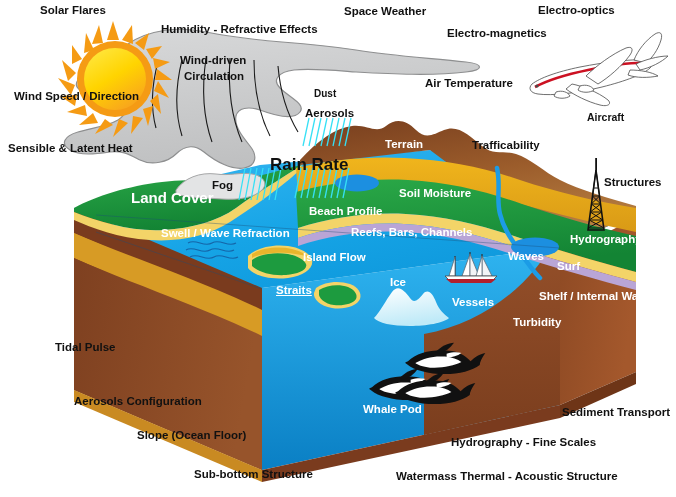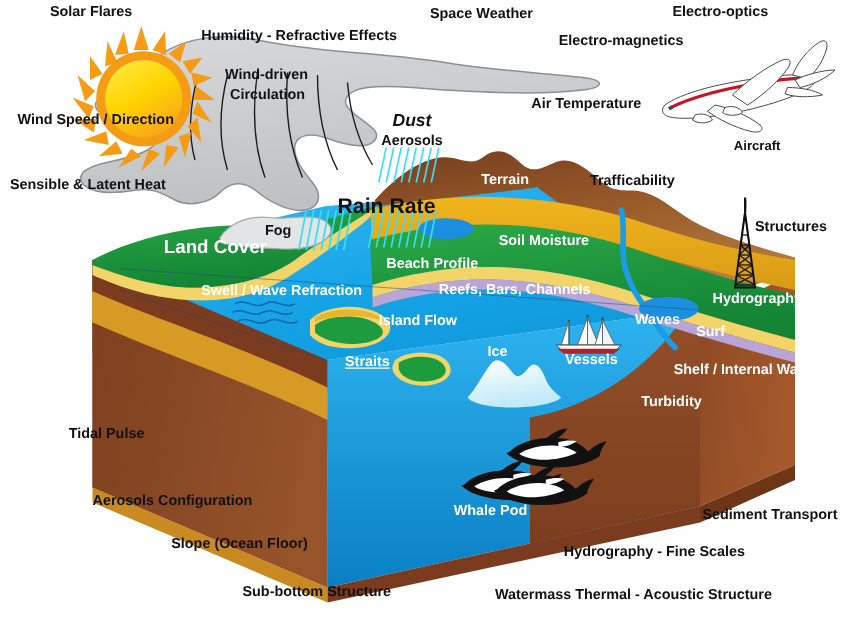--- a/index.html
+++ b/index.html
@@ -385,21 +385,21 @@
 </svg>
 
 <div id="labels">
       <div class="lbl black" style="left: 40px; top: 5px; font-size: 11.5px;">Solar Flares</div>
       <div class="lbl black" style="left: 161px; top: 24px; font-size: 11.5px;">Humidity - Refractive Effects</div>
       <div class="lbl black" style="left: 344px; top: 6px; font-size: 11.5px;">Space Weather</div>
       <div class="lbl black" style="left: 538px; top: 5px; font-size: 11.5px;">Electro-optics</div>
       <div class="lbl black" style="left: 447px; top: 28px; font-size: 11.5px;">Electro-magnetics</div>
       <div class="lbl black" style="left: 180px; top: 55px; font-size: 11.5px;">Wind-driven</div>
       <div class="lbl black" style="left: 184px; top: 71px; font-size: 11.5px; text-align: right;">Circulation</div>
-      <div class="lbl black" style="left: 314px; top: 89px; font-size: 14px; font-style: italic;">Dust</div>
+      <div class="lbl black" style="left: 314px; top: 89px; font-size: 10px;">Dust</div>
       <div class="lbl black" style="left: 425px; top: 78px; font-size: 11.5px;">Air Temperature</div>
       <div class="lbl black" style="left: 305px; top: 108px; font-size: 11.5px;">Aerosols</div>
       <div class="lbl black" style="left: 14px; top: 91px; font-size: 11.5px;">Wind Speed / Direction</div>
       <div class="lbl black" style="left: 587px; top: 112px; font-size: 10.5px;">Aircraft</div>
       <div class="lbl black" style="left: 8px; top: 143px; font-size: 11.5px;">Sensible &amp; Latent Heat</div>
       <div class="lbl black" style="left: 270px; top: 156px; font-size: 17px;">Rain Rate</div>
       <div class="lbl black" style="left: 472px; top: 140px; font-size: 11.5px;">Trafficability</div>
       <div class="lbl black" style="left: 604px; top: 177px; font-size: 11.5px;">Structures</div>
       <div class="lbl white" style="left: 385px; top: 139px; font-size: 11.5px;">Terrain</div>
       <div class="lbl black" style="left: 212px; top: 180px; font-size: 11.5px;">Fog</div>
@@ -407,21 +407,21 @@
       <div class="lbl white" style="left: 399px; top: 188px; font-size: 11.5px;">Soil Moisture</div>
       <div class="lbl white" style="left: 309px; top: 206px; font-size: 11.5px;">Beach Profile</div>
       <div class="lbl white" style="left: 161px; top: 228px; font-size: 11.5px;">Swell / Wave Refraction</div>
       <div class="lbl white" style="left: 351px; top: 227px; font-size: 11.5px;">Reefs, Bars, Channels</div>
       <div class="lbl white" style="left: 570px; top: 234px; font-size: 11.5px;">Hydrography</div>
       <div class="lbl white" style="left: 303px; top: 252px; font-size: 11.5px;">Island Flow</div>
       <div class="lbl white" style="left: 508px; top: 251px; font-size: 11.5px;">Waves</div>
       <div class="lbl white" style="left: 557px; top: 261px; font-size: 11.5px;">Surf</div>
       <div class="lbl white" style="left: 276px; top: 285px; font-size: 11.5px; text-decoration: underline;">Straits</div>
       <div class="lbl white" style="left: 390px; top: 277px; font-size: 11.5px;">Ice</div>
-      <div class="lbl white" style="left: 452px; top: 283px; font-size: 11.5px;">Vessels</div>
+      <div class="lbl white" style="left: 452px; top: 297px; font-size: 11.5px;">Vessels</div>
       <div class="lbl white" style="left: 539px; top: 291px; font-size: 11.5px;">Shelf / Internal Waves</div>
       <div class="lbl white" style="left: 513px; top: 317px; font-size: 11.5px;">Turbidity</div>
       <div class="lbl white" style="left: 363px; top: 404px; font-size: 11.5px;">Whale Pod</div>
       <div class="lbl black" style="left: 55px; top: 342px; font-size: 11.5px;">Tidal Pulse</div>
       <div class="lbl black" style="left: 74px; top: 396px; font-size: 11.5px;">Aerosols Configuration</div>
       <div class="lbl black" style="left: 137px; top: 430px; font-size: 11.5px;">Slope (Ocean Floor)</div>
       <div class="lbl black" style="left: 194px; top: 469px; font-size: 11.5px;">Sub-bottom Structure</div>
       <div class="lbl black" style="left: 562px; top: 407px; font-size: 11.5px;">Sediment Transport</div>
       <div class="lbl black" style="left: 451px; top: 437px; font-size: 11.5px;">Hydrography - Fine Scales</div>
       <div class="lbl black" style="left: 396px; top: 471px; font-size: 11.5px;">Watermass Thermal - Acoustic Structure</div>

